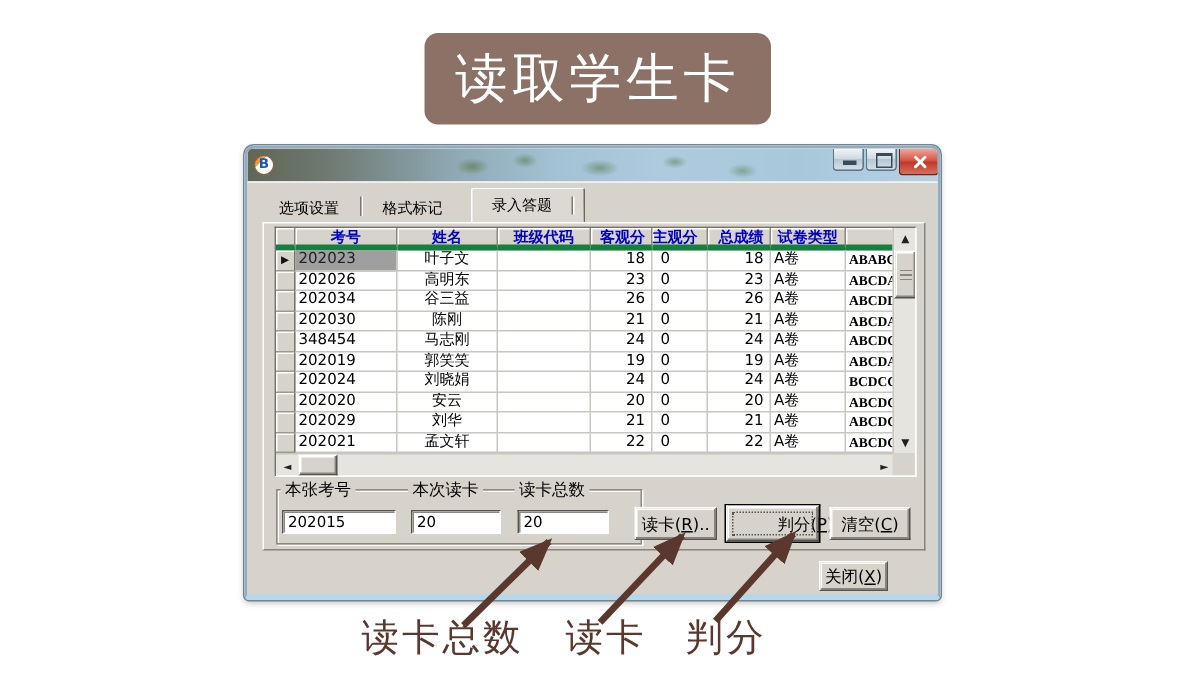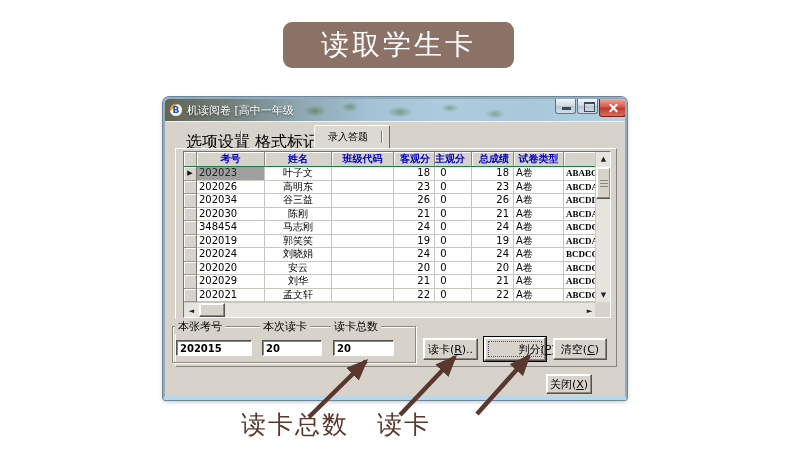--- a/index.html
+++ b/index.html
@@ -4,22 +4,22 @@
 <style>
   :root{
     --banner-bg:#8c7166; --annotation:#5a382e; --header-text:#0000c8;
     --dialog-bg:#d7d3cb; --grid-line:#c9c6bf; --selected-cell:#9f9f9f;
   }
   *{margin:0;padding:0;box-sizing:border-box;}
   body{background:#fff;font-family:"DejaVu Sans",sans-serif;}
   #canvas{position:relative;width:790px;height:453px;background:#ffffff;overflow:hidden;}
 
   
-  .banner{position:absolute;left:283px;top:22px;width:231px;height:46px;
-    background:var(--banner-bg);border-radius:9px;color:#fff;font-size:28px;
+  .banner{position:absolute;left:283px;top:22px;width:231px;height:61px;
+    background:var(--banner-bg);border-radius:9px;color:#fff;font-size:35px;
     display:flex;align-items:center;justify-content:center;letter-spacing:3px;}
 
   
   .window{position:absolute;left:163px;top:97px;width:464px;height:303px;
     border:2px solid #93acbd;border-bottom:4px solid #b9d7e9;border-radius:6px 6px 3px 3px;
     box-shadow:0 0 0 1px #6d8798, 0 2px 4px rgba(0,0,0,.25);}
   .titlebar{position:relative;height:22px;border-radius:4px 4px 0 0;overflow:hidden;
     background:
       radial-gradient(16px 8px at 150px 12px, rgba(88,124,78,.70), transparent 70%),
       radial-gradient(12px 7px at 185px 8px, rgba(88,124,78,.60), transparent 70%),
@@ -39,36 +39,36 @@
   .winbtn.max::after{content:"";position:absolute;left:6px;top:3px;width:9px;height:7px;border:1px solid #3a4a58;border-top-width:2px;}
   .winbtn.close{left:434px;width:27px;height:18px;border-color:#7c1f16;
     background:linear-gradient(#efa99e,#d9584a 45%,#c03a2b 55%,#d4705f);}
   .winbtn.close::before,.winbtn.close::after{content:"";position:absolute;left:8px;top:8px;width:11px;height:2px;background:#fff;border-radius:1px;}
   .winbtn.close::before{transform:rotate(45deg);}
   .winbtn.close::after{transform:rotate(-45deg);}
 
   .client{position:relative;height:275px;background:var(--dialog-bg);border-top:1px solid #eef2f5;}
 
   
-  .tab-inactive{position:absolute;font-size:16px;color:#000;white-space:nowrap;}
+  .tab-inactive{position:absolute;font-size:10px;color:#000;white-space:nowrap;}
   .tabdiv{position:absolute;width:1px;height:13px;background:#7a786f;box-shadow:1px 0 0 #fff;}
   .tab-active{position:absolute;left:149px;top:3px;width:76px;height:24px;
     background:#dcd9d3;border:1px solid;border-color:#ffffff #6b695f #dcd9d3 #ffffff;
     border-radius:2px 2px 0 0;font-size:10px;display:flex;align-items:center;justify-content:center;padding-right:8px;}
 
   .tabpage{position:absolute;left:10px;top:26px;width:442px;height:219px;
     border:1px solid;border-color:#fdfdfb #86847d #86847d #fdfdfb;}
 
   
   .grid{position:absolute;left:18px;top:29px;width:428px;height:167px;background:#fff;
     border:1px solid;border-color:#75736b #fdfdfb #fdfdfb #75736b;overflow:hidden;}
   .ghead,.grow{display:flex;}
   .ghead{height:15px;}
   .grow{height:13.5px;}
-  .hcell{flex-shrink:0;background:var(--dialog-bg);border-right:1px solid #8a887e;border-bottom:1px solid #15803d;
+  .hcell{flex-shrink:0;background:var(--dialog-bg);border-right:1px solid #8a887e;border-bottom:4px solid #15803d;
     box-shadow:inset 1px 1px 0 #fff;color:var(--header-text);font-size:10px;font-weight:bold;
     text-align:center;line-height:14px;overflow:hidden;white-space:nowrap;}
   .gcell{flex-shrink:0;border-right:1px solid var(--grid-line);border-bottom:1px solid var(--grid-line);
     font-size:10px;line-height:12.5px;padding:0 2px;overflow:hidden;white-space:nowrap;}
   .sel{width:13px;}
   .c1{width:68px}.c2{width:67px;text-align:center}.c3{width:62px}
   .c4{width:41px;text-align:right;padding-right:4px}.c5{width:37px;text-align:center;padding-right:21px}
   .c6{width:42px;text-align:right;padding-right:4px}.c7{width:50px}
   .c8{width:48px;flex:1;font-family:"Liberation Serif",serif;font-weight:700;font-size:9px;}
   .gcell.sel{background:var(--dialog-bg);border-right:1px solid #76746c;border-bottom:1px solid #9b998f;
@@ -85,25 +85,25 @@
   .vthumb::after{content:"";position:absolute;left:3px;top:12px;width:8px;height:7px;
     background:repeating-linear-gradient(#8a887e 0 1px,transparent 1px 3px);}
   .hscroll{position:absolute;left:0;bottom:0;height:15px;width:413px;background:#e6e4df;border-top:1px solid var(--grid-line);}
   .hscroll .sbtn{height:15px;width:15px;}
   .hscroll .left{left:0;top:0;}
   .hscroll .right{right:0;top:0;}
   .hthumb{position:absolute;left:15px;top:0;width:26px;height:14px;}
   .scorner{position:absolute;right:0;bottom:0;width:15px;height:15px;background:var(--dialog-bg);}
 
   
-  .frame{position:absolute;left:7px;top:204px;width:244px;height:37px;
+  .frame{position:absolute;left:19px;top:204px;width:244px;height:37px;
     border:1px solid #8b8981;box-shadow:1px 1px 0 #fdfdfb, inset 1px 1px 0 #fdfdfb;}
   .flabel{position:absolute;top:-8px;background:var(--dialog-bg);padding:0 3px;font-size:11px;white-space:nowrap;}
   .tinput{position:absolute;top:13px;height:16px;border:1px solid;border-color:#55544e #fdfdfb #fdfdfb #55544e;
-    box-shadow:inset 1px 1px 0 #8a887e;background:#fff;font-size:10px;padding:0 3px;font-family:"DejaVu Sans",sans-serif;font-weight:bold;}
+    box-shadow:inset 1px 1px 0 #8a887e;background:#fff;font-size:10px;padding:0 3px;font-family:"DejaVu Sans",sans-serif;}
   .btn{position:absolute;font-size:11px;display:flex;align-items:center;justify-content:center;
     background:var(--dialog-bg);border:1px solid;border-color:#fdfdfb #55544e #55544e #fdfdfb;
     box-shadow:inset -1px -1px 0 #8a887e, inset 1px 1px 0 #fff;white-space:nowrap;cursor:default;}
   .btn u{text-decoration:underline;}
   .btn.default{box-shadow:0 0 0 1px #000, inset -1px -1px 0 #8a887e, inset 1px 1px 0 #fff;}
   .btn.default::after{content:"";position:absolute;inset:3px;border:1px dotted #555;}
 
   
   .anno-label{position:absolute;color:var(--annotation);font-size:25px;letter-spacing:2px;white-space:nowrap;}
   #arrows{position:absolute;left:0;top:0;width:790px;height:453px;pointer-events:none;}
@@ -113,21 +113,20 @@
 
 <div id="canvas">
 
   <div class="banner">
     <span>读取学生卡</span>
   </div>
 
   <div class="window">
     <div class="titlebar">
       <div class="app-icon">B</div>
-      <div class="title-text">机读阅卷 [高中一年级</div>
       <div class="winbtn min"></div>
       <div class="winbtn max"></div>
       <div class="winbtn close"></div>
     </div>
 
     <div class="client">
 
       <div class="tab-inactive" style="left:21px;top:10px;">选项设置</div>
       <div class="tabdiv" style="left:75px;top:9px;"></div>
       <div class="tab-inactive" style="left:90px;top:10px;">格式标记</div>
@@ -304,20 +303,21 @@
         <span>关闭(</span>
           <u>X</u>
           <span>)</span>
       </div>
 
     </div>
   </div>
 
   <div class="anno-label" style="left:241px;top:408px;">读卡总数</div>
   <div class="anno-label" style="left:377px;top:408px;">读卡</div>
+  <div class="anno-label" style="left:457px;top:408px;">判分</div>
 
   <svg id="arrows" viewBox="0 0 790 453">
     <defs>
       <marker id="ah" markerWidth="22" markerHeight="18" refX="19" refY="9" orient="auto" markerUnits="userSpaceOnUse">
         <path d="M0,0 L22,9 L0,18 Z" fill="#5a382e"></path>
       </marker>
     </defs>
     <line x1="309" y1="417" x2="366" y2="361" stroke="#5a382e" stroke-width="4.5" marker-end="url(#ah)"></line>
     <line x1="400" y1="415" x2="455" y2="357" stroke="#5a382e" stroke-width="4.5" marker-end="url(#ah)"></line>
     <line x1="477" y1="414" x2="529" y2="356" stroke="#5a382e" stroke-width="4.5" marker-end="url(#ah)"></line>

